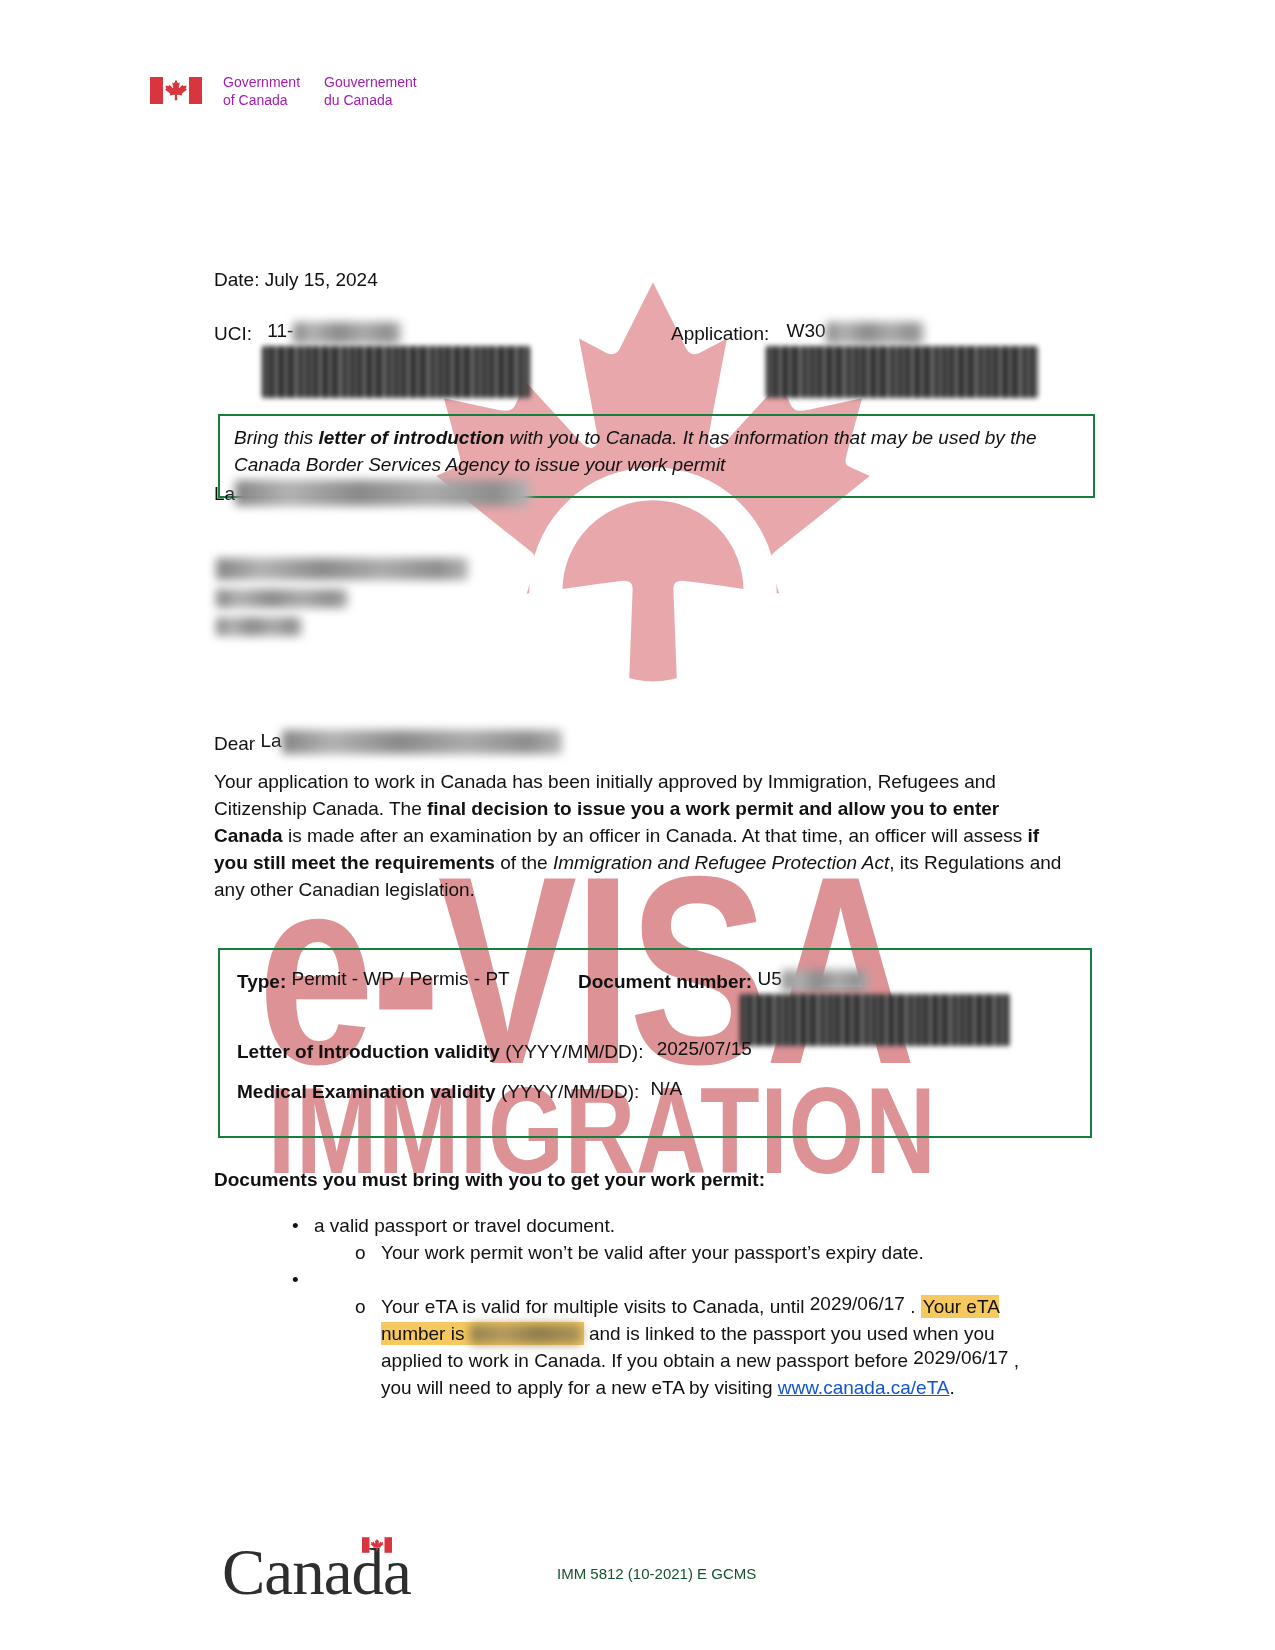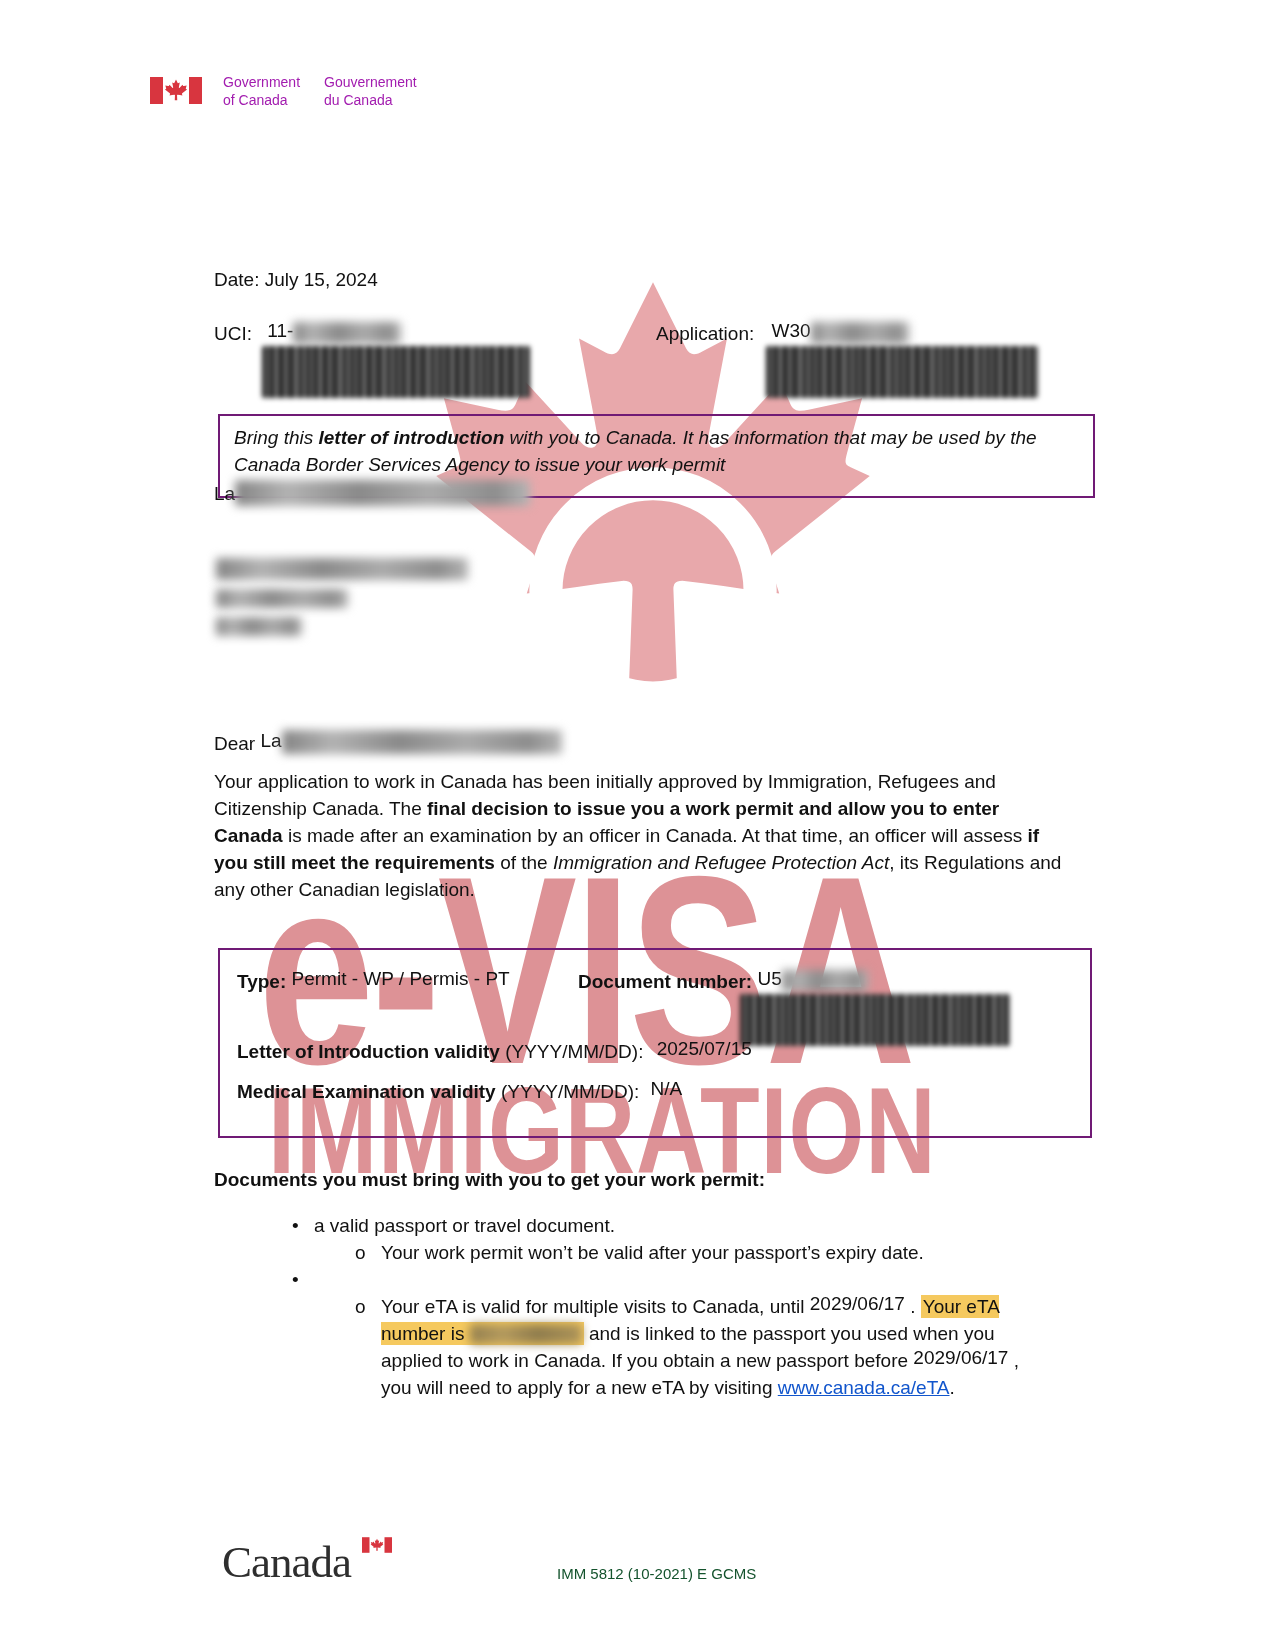--- a/index.html
+++ b/index.html
@@ -42,31 +42,31 @@
     filter:blur(5px);
   }
   .blur-tan{background:linear-gradient(90deg,#94804f,#b49a5e 30%,#8f7c4d 60%,#ad9459);}
   .barcode{
     position:absolute;filter:blur(2.6px);border-radius:2px;
     background:repeating-linear-gradient(90deg,
       #1f1f1f 0 4px,#6e6e6e 4px 7px,#2c2c2c 7px 13px,#8a8a8a 13px 16px,
       #242424 16px 22px,#7a7a7a 22px 25px,#303030 25px 33px,#909090 33px 36px,
       #262626 36px 41px,#808080 41px 44px);
   }
-  .boxed{position:absolute;border:2px solid #701a75;background:transparent;}
+  .boxed{position:absolute;border:2px solid #15803d;background:transparent;}
   .hl{background:var(--highlight_yellow);padding:1px 2px;}
   a.link{color:var(--link_blue);text-decoration:underline;}
   .li{display:flex;}
   .li .marker{flex:0 0 22px;text-align:left;}
   .l1{padding-left:78px;}
   .l2{padding-left:141px;}
   .l2 .marker{flex:0 0 26px;}
   .gov-sig{font-size:14px;line-height:17.5px;color:#a21caf;}
   .footer-form{font-size:15px;color:#14532d;}
-  .wordmark{font-family:"Liberation Serif","DejaVu Serif",serif;font-size:45px;line-height:1;color:#2e2e2e;letter-spacing:-1px;}
+  .wordmark{font-family:"Liberation Serif","DejaVu Serif",serif;font-size:65px;line-height:1;color:#2e2e2e;letter-spacing:-1px;}
 </style>
 </head>
 <body>
 
 <div class="page">
 
   <svg class="wm" style="left:398px;top:224px;" width="510" height="545" viewBox="-100 -100 200 192">
     <path fill="var(--wm_leaf)" d="M0,-88 L-13,-62 C-14.5,-59 -17,-59.5 -19.5,-61 L-29,-66 L-22,-29 C-20.5,-22 -25.5,-22 -28,-25 L-50,-49 L-54,-40 C-55.5,-37 -58,-37.5 -61,-38 L-82,-42.5 L-76.5,-22.5 C-75.5,-18.5 -74.5,-16.5 -77.5,-15.5 L-85,-12 L-48,17.5 C-46.5,18.5 -45.5,21 -46,23 L-49.5,34 C-36.5,32.5 -24.5,30.5 -11.5,29 C-8.5,29 -8,30.5 -8,32.5 L-9.5,72 L9.5,72 L8,32.5 C8,30.5 8.5,29 11.5,29 C24.5,30.5 36.5,32.5 49.5,34 L46,23 C45.5,21 46.5,18.5 48,17.5 L85,-12 L77.5,-15.5 C74.5,-16.5 75.5,-18.5 76.5,-22.5 L82,-42.5 L61,-38 C58,-37.5 55.5,-37 54,-40 L50,-49 L28,-25 C25.5,-22 20.5,-22 22,-29 L29,-66 L19.5,-61 C17,-59.5 14.5,-59 13,-62 Z"></path>
     <circle cx="0" cy="33" r="42" fill="none" stroke="#ffffff" stroke-width="13"></circle>
     <path d="M -44,48 C -60,82 -30,104 10,100 C 45,96 68,84 82,66" fill="none" stroke="#ffffff" stroke-width="13" stroke-linecap="round"></path>
@@ -94,21 +94,21 @@
 
     <div class="abs" style="left:214px;top:266px;">
       <span>Date:</span>
       <span>July 15, 2024</span>
     </div>
 
     <div class="abs" style="left:214px;top:320px;">
       <span>UCI:</span>
       <span class="filled" style="margin-left:10px;">11-</span><span class="blur" style="width:108px;height:22px;"></span>
     </div>
-    <div class="abs" style="left:656px;top:320px;">
+    <div class="abs" style="left:671px;top:320px;">
       <span>Application:</span>
       <span class="filled" style="margin-left:12px;">W30</span><span class="blur" style="width:98px;height:22px;"></span>
     </div>
 
     <div class="barcode" style="left:262px;top:346px;width:268px;height:52px;"></div>
     <div class="barcode" style="left:766px;top:346px;width:272px;height:52px;"></div>
 
     <div class="boxed" style="left:218px;top:414px;width:845px;height:64px;padding:8px 14px;">
       <span class="i">Bring this </span><span class="i b">letter of introduction</span><span class="i"> with you to Canada. It has information that may be used by the Canada Border Services Agency to issue your work permit</span>
     </div>

